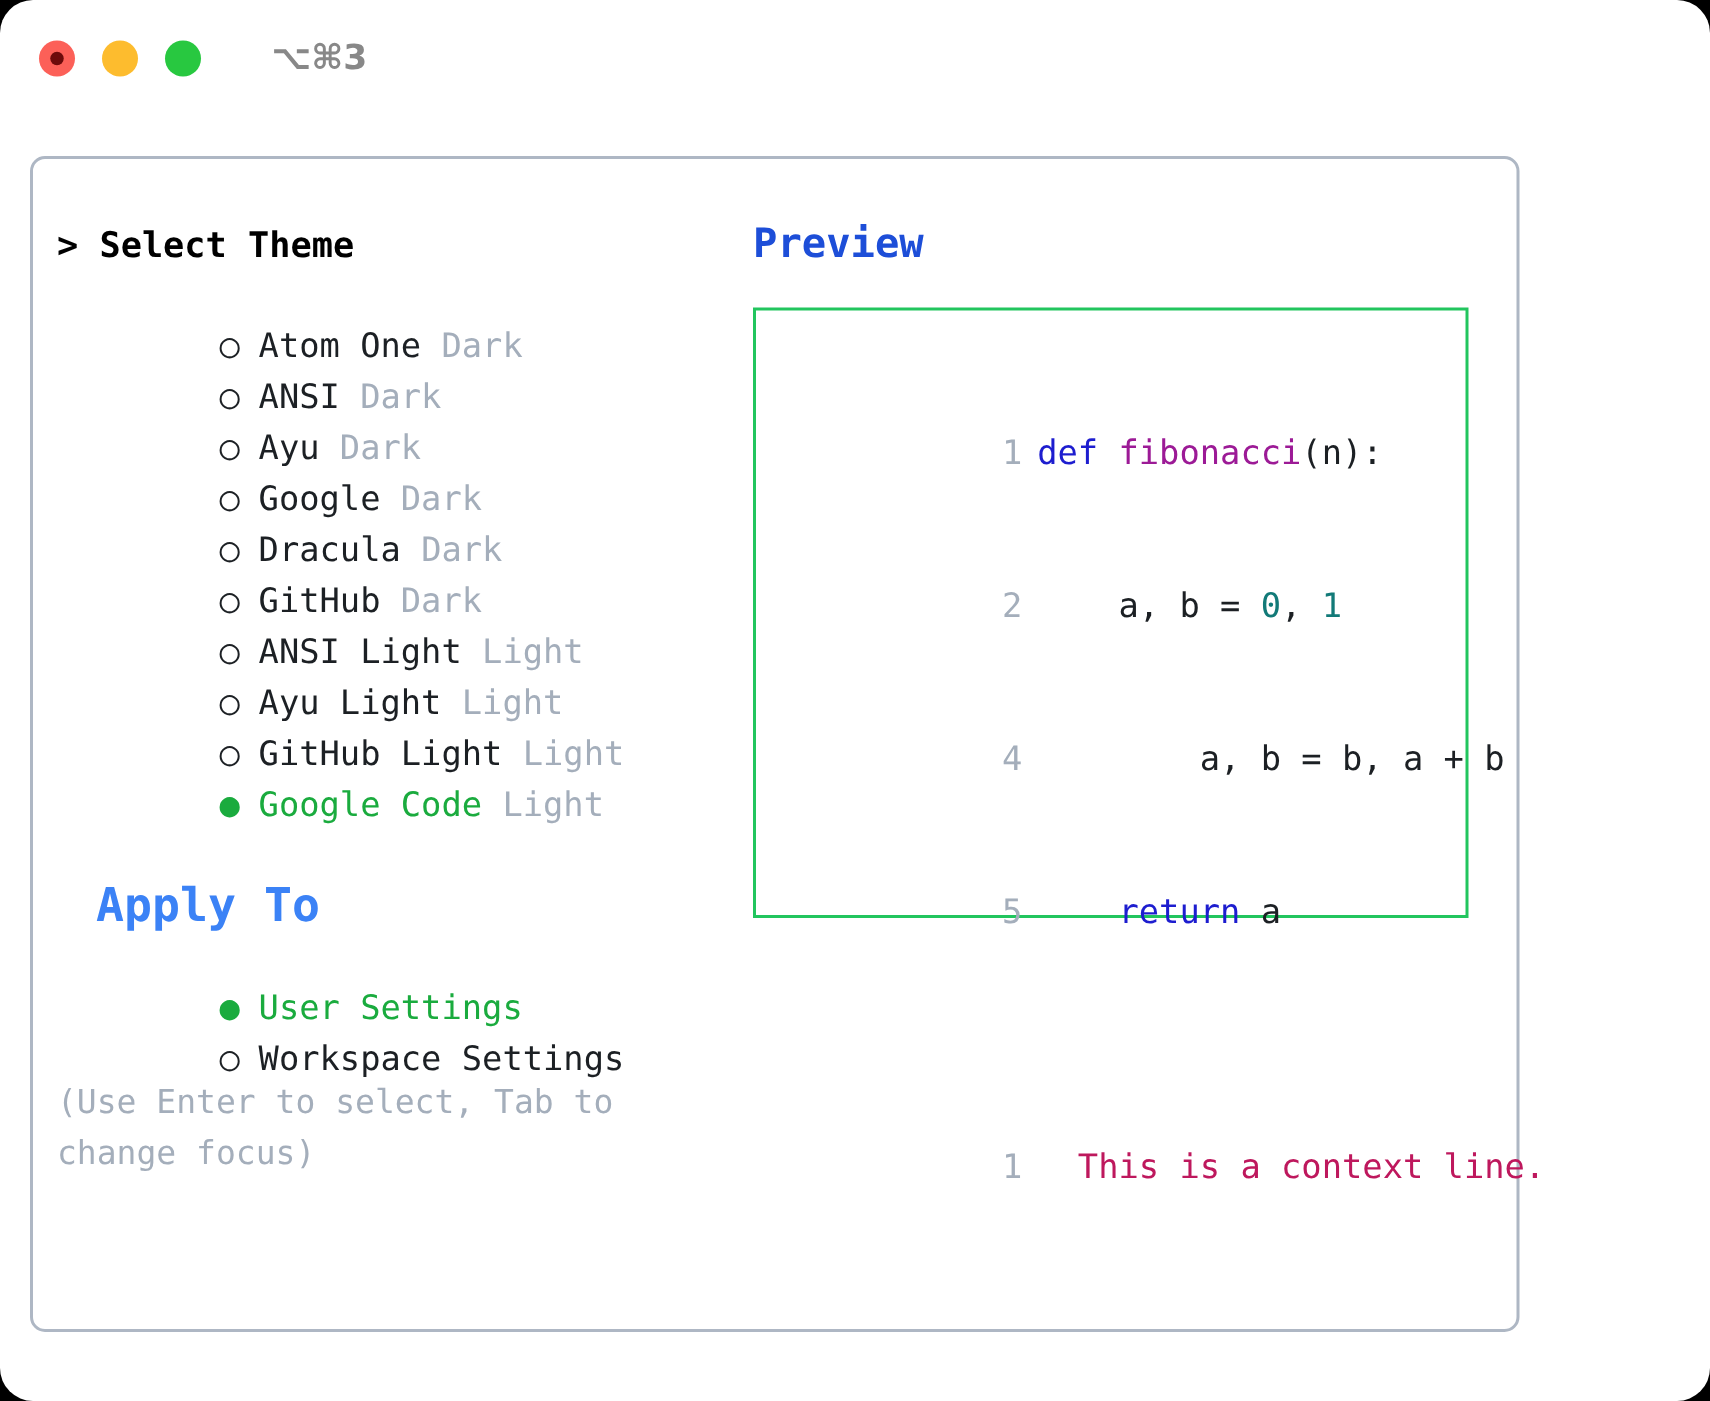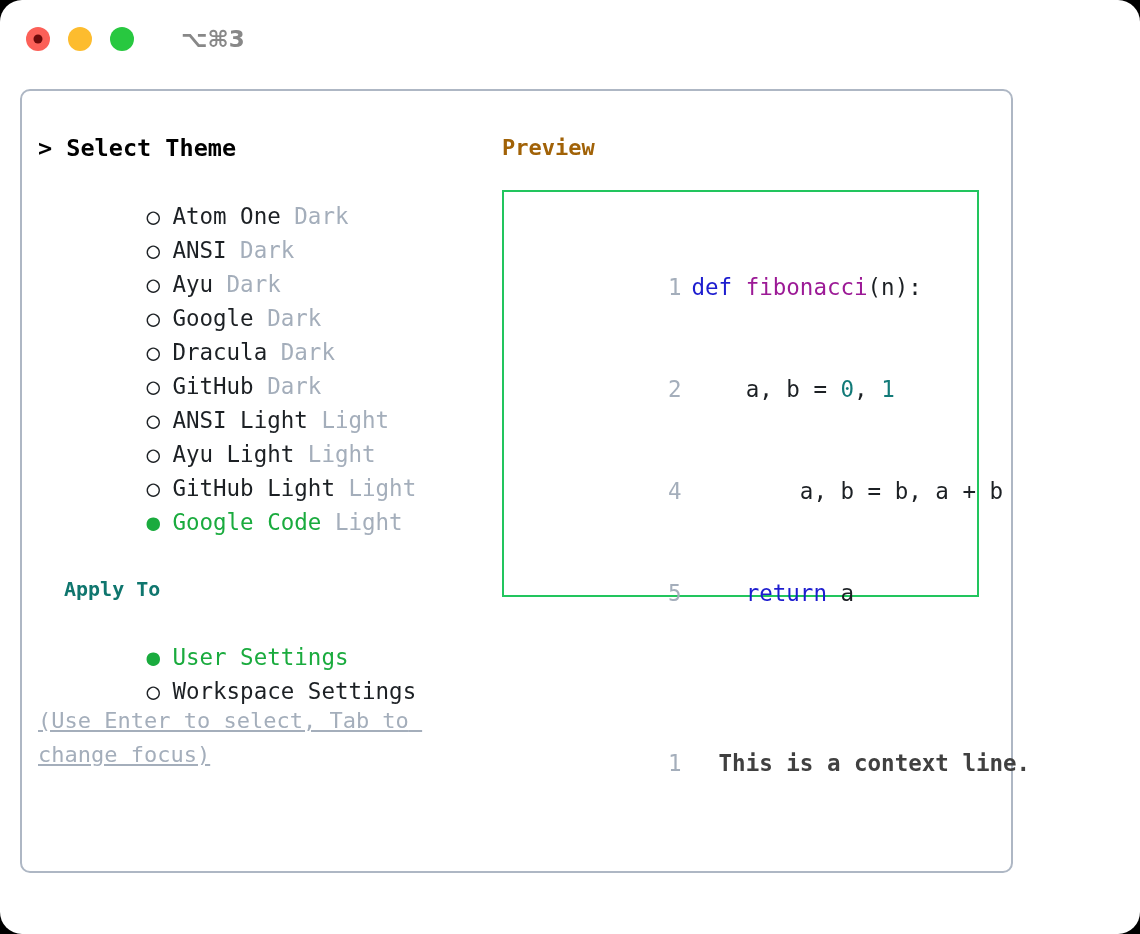--- a/index.html
+++ b/index.html
@@ -62,21 +62,21 @@
     font-weight: 700;
     color: #888888;
     letter-spacing: 0px;
     font-family: "DejaVu Sans", "Liberation Sans", sans-serif;
   }
 
   
   .panel {
     position: absolute;
     left: 20px;
-    top: 89px;
+    top: 104px;
     width: 993px;
     height: 784px;
     border: 2px solid #aeb7c4;
     border-radius: 10px;
     box-sizing: border-box;
     background: #ffffff;
   }
 
   
   .left-col {
@@ -106,46 +106,45 @@
     color: #a4aebb;
   }
   .row.selected .theme-name,
   .row.selected .marker { color: #1aab3e; }
   .bullet-filled { color: #1aab3e; }
 
   .spacer-lg { height: 67px; }
 
   .apply-header {
     font-weight: 700;
-    font-size: 20px;
-    color: #0f766e;
+    font-size: 31px;
+    color: #3b82f6;
     padding-left: 26px;
   }
 
   .hint {
     margin-top: 30px;
     font-size: 22px;
     line-height: 34px;
     color: #a4aebb;
     width: 410px;
     white-space: pre-wrap;
-    text-decoration: underline;
   }
 
   
   .right-col {
     position: absolute;
     left: 480px;
     top: 40px;
     width: 490px;
   }
   .preview-title {
-    font-size: 22px;
-    font-weight: 700;
-    color: #a16207;
+    font-size: 27px;
+    font-weight: 700;
+    color: #1d4ed8;
     line-height: 34px;
   }
   .preview-box {
     margin-top: 25px;
     width: 477px;
     height: 407px;
     box-sizing: border-box;
     border: 2px solid #22c55e;
     background: #ffffff;
     padding: 44px 0 0 14px;
@@ -159,21 +158,21 @@
     display: inline-block;
     width: 28px;
     text-align: right;
     color: #a4aebb;
     margin-right: 10px;
   }
   .kw  { color: #1d1dcf; }
   .fn  { color: #9c1a96; }
   .num { color: #127a78; }
   .pl  { color: #1c2024; }
-  .ctx { color: #404040; font-weight: bold; }
+  .ctx { color: #be185d; }
   .diff-gap { height: 34px; }
 </style>
 </head>
 <body>
 
 <div class="window">
 
   <div class="titlebar">
     <div class="traffic">
       <span class="dot red"></span>

